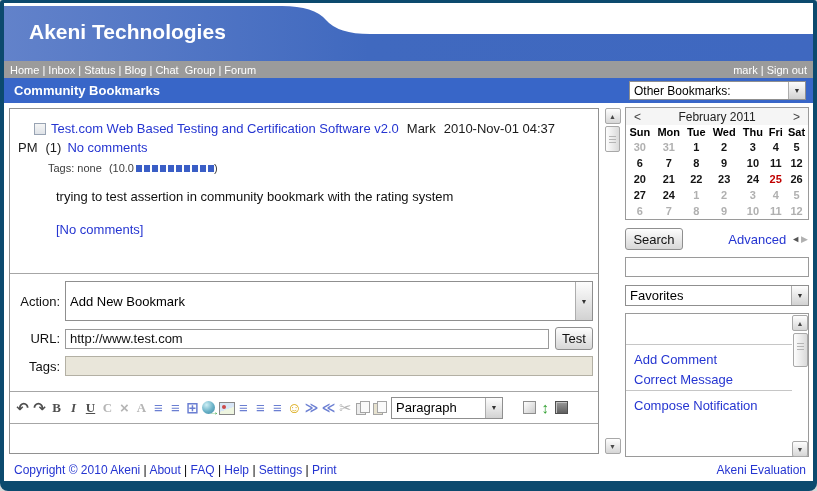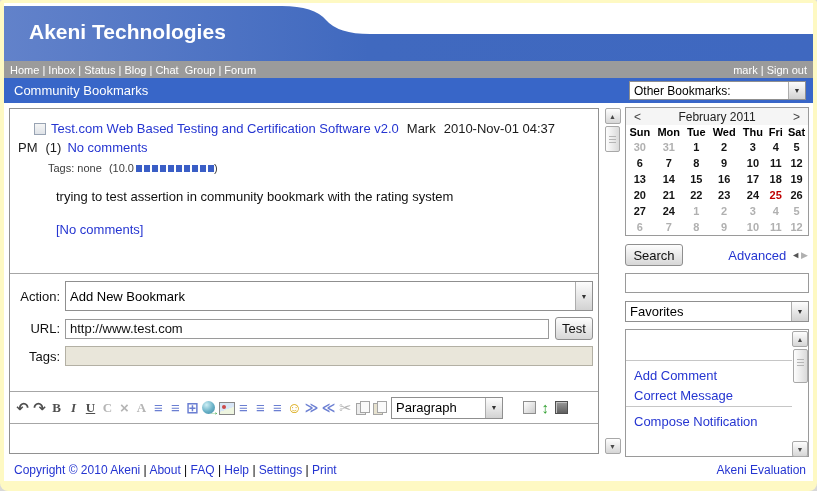--- a/index.html
+++ b/index.html
@@ -1,38 +1,38 @@
 <!DOCTYPE html>
 <html><head>
 <meta charset="utf-8">
 <style>
   * { margin:0; padding:0; box-sizing:border-box; }
   html,body { background:#d8d8d8; font-family:"Liberation Sans","DejaVu Sans",sans-serif; }
   a { cursor:pointer; }
 
-  .window { position:relative; width:817px; height:491px; background:#fef9c3;
+  .window { position:relative; width:817px; height:491px; background:#0c4a6e;
             padding:3px 4px 10px 4px; border-radius:3px 3px 8px 8px; overflow:hidden; }
   .surface { position:relative; width:809px; height:478px; background:#fff; overflow:hidden; }
 
   
   .header { position:relative; height:58px; background:#fff; }
   .header svg { position:absolute; inset:0; }
   .app-title { position:absolute; left:25px; top:17px; color:#fff; font-size:21px; font-weight:bold; }
 
   
   .navbar { height:17px; background:#9b9b9b; color:#fff; font-size:11px;
             display:flex; justify-content:space-between; align-items:center; padding:0 6px; }
   .navlink { color:#fff; text-decoration:none; }
   .navsep, .fsep { white-space:pre; }
   .nav-right { display:flex; align-items:center; }
 
   
   .titlebar { height:25px; background:#3866c8; color:#fff; display:flex;
               align-items:center; justify-content:space-between; padding:0 7px 0 10px; }
-  .titlebar .ttl { font-size:13px; font-weight:normal; }
+  .titlebar .ttl { font-size:13px; font-weight:bold; }
 
   
   .fsel { background:#fff; border:1px solid #8f8f8f; display:flex; align-items:center;
           justify-content:space-between; font-size:13px; padding-left:4px; color:#000; cursor:default; }
   .fsel .val { white-space:nowrap; overflow:hidden; }
   .fsel .dd { width:17px; align-self:stretch; border-left:1px solid #adadad;
               background:linear-gradient(#fdfdfd,#d2d2d2); display:flex; align-items:center; justify-content:center; }
   .fsel .dd::before { content:"▼"; font-size:7px; color:#333; }
   .sel-other { width:177px; height:19px; font-size:12px; }
 
@@ -67,21 +67,21 @@
   .bm-tags { margin:5px 0 0 30px; font-size:11px; color:#3c3c3c; }
   .rb { display:inline-block; width:6px; height:7px; background:#3a5ec6; margin-left:2px; }
   .rating-wrap { margin-left:4px; }
   .bm-desc { margin:15px 0 0 38px; font-size:13px; color:#111; }
   .bm-nc { display:inline-block; margin:18px 0 0 38px; font-size:13px; color:#2535d1; text-decoration:none; }
 
   
   .form-section { height:118px; border-top:1px solid #a6a6a6; padding:7px 5px 0 4px; }
   .frow { display:flex; align-items:center; margin-bottom:6px; }
   .flabel { width:46px; flex:none; text-align:right; margin-right:5px; font-size:13px; color:#111; }
-  .sel-action { flex:1; height:30px; }
+  .sel-action { flex:1; height:40px; }
   .tinput { flex:1; height:20px; border:1px solid #9a9a9a; font-size:13px; padding:1px 4px;
             font-family:inherit; color:#111; }
   .dinput { background:#e9e6da; border:1px solid #b3b0a4; color:#76756c; }
   .btn { border:1px solid #8f8f8f; border-radius:3px; background:linear-gradient(#fdfdfd,#d7d7d7);
          font-size:13px; color:#111; display:flex; align-items:center; justify-content:center;
          font-family:inherit; cursor:pointer; }
   .btn-test { width:38px; height:23px; margin-left:6px; flex:none; }
   .btn-add { width:38px; height:22px; margin-right:8px; flex:none; color:#9a9a96; }
 
   
@@ -346,29 +346,20 @@
                 <tr>
                   <td>6</td>
                   <td>7</td>
                   <td>8</td>
                   <td>9</td>
                   <td>10</td>
                   <td>11</td>
                   <td>12</td>
                 </tr>
                 <tr>
-                  <td>13</td>
-                  <td>14</td>
-                  <td>15</td>
-                  <td>16</td>
-                  <td>17</td>
-                  <td>18</td>
-                  <td>19</td>
-                </tr>
-                <tr>
                   <td>20</td>
                   <td>21</td>
                   <td>22</td>
                   <td>23</td>
                   <td>24</td>
                   <td class=" today">25</td>
                   <td>26</td>
                 </tr>
                 <tr>
                   <td>27</td>

